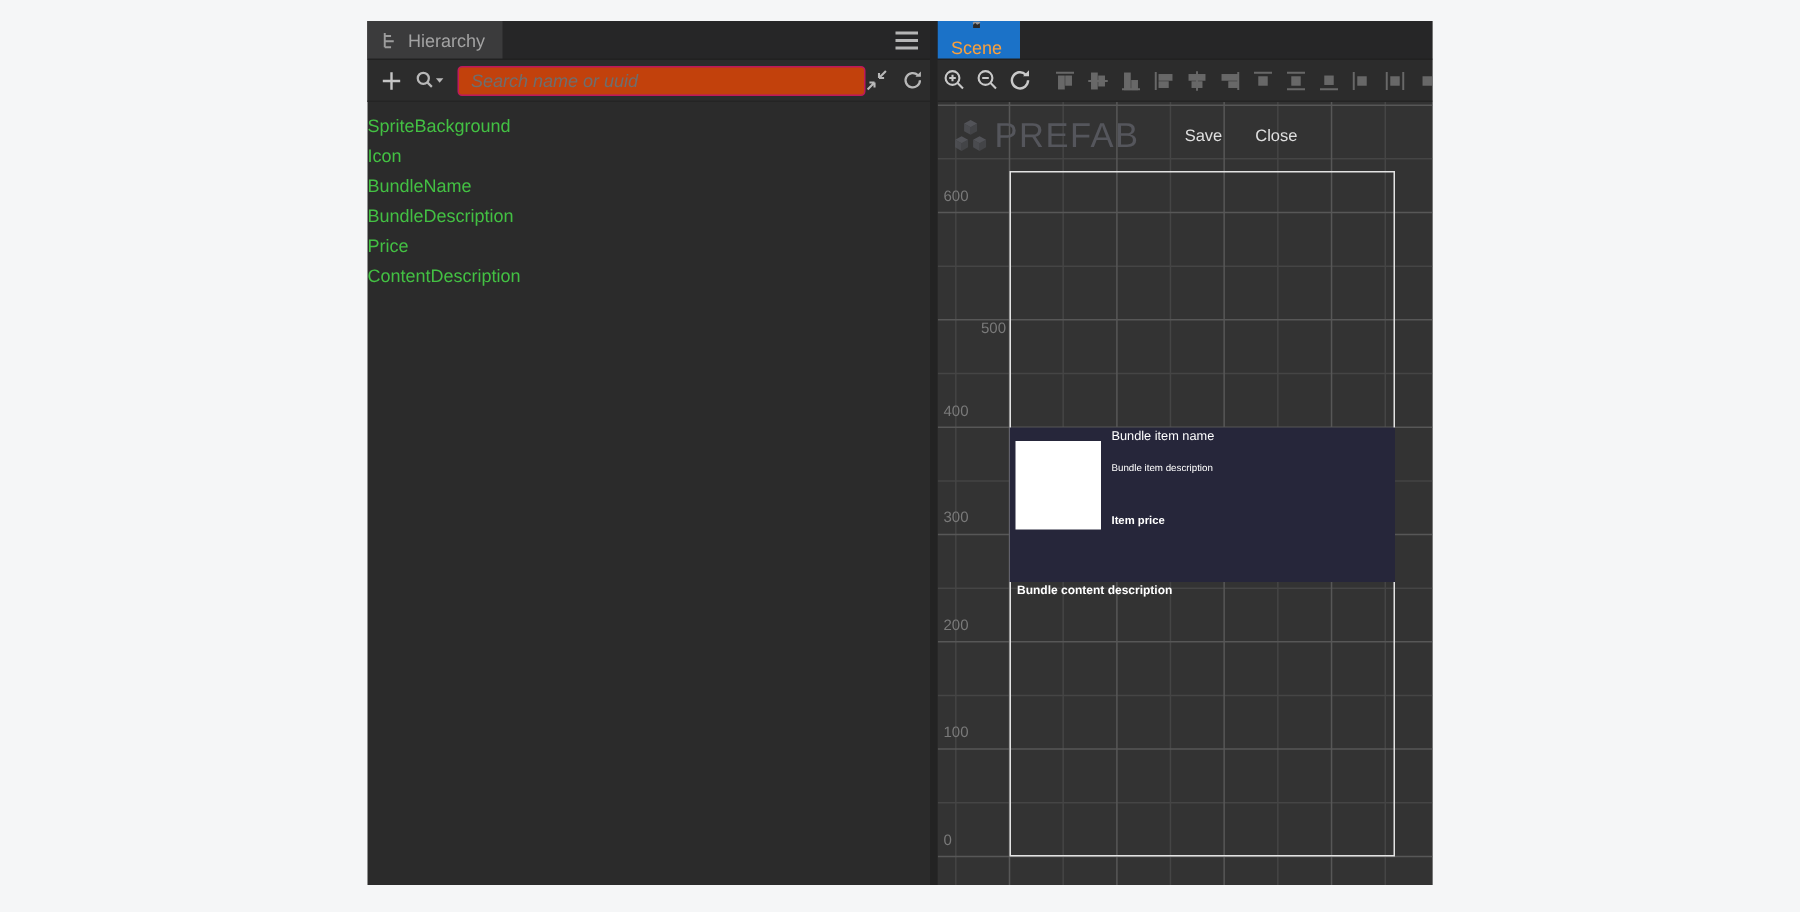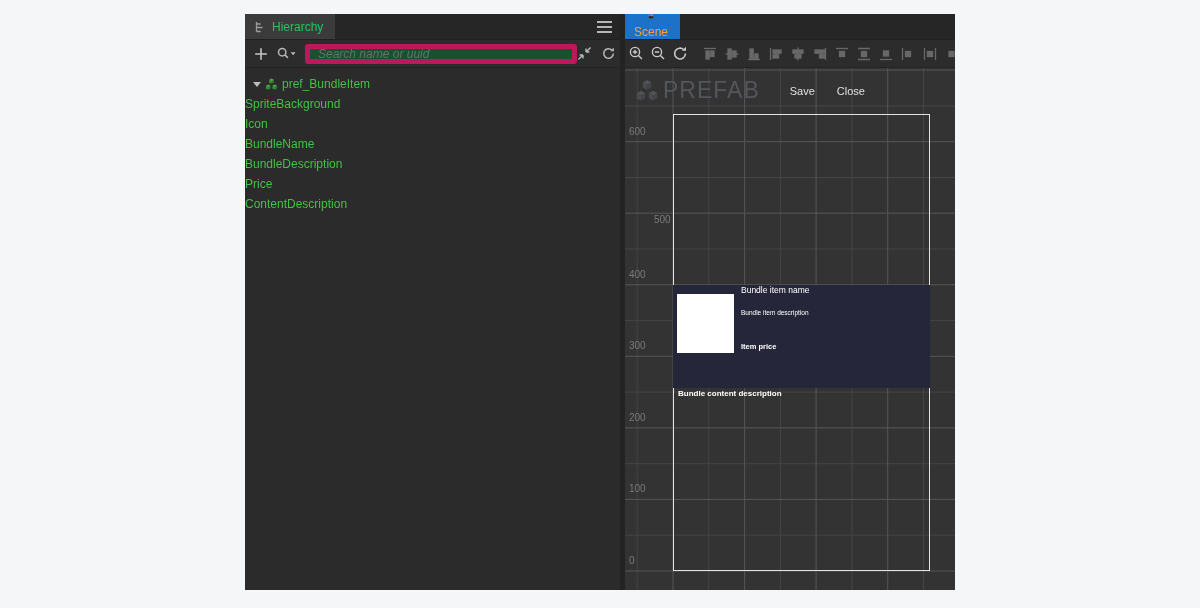--- a/index.html
+++ b/index.html
@@ -8,30 +8,30 @@
   .window { position:absolute; left:245px; top:14px; width:710px; height:576px; background:#2b2b2b; display:flex; }
 
   
   .panel { position:relative; height:100%; }
   .panel-hierarchy { width:375px; }
   .splitter { width:5px; height:100%; background:#232323; cursor:col-resize; }
   .panel-scene { width:330px; overflow:hidden; }
 
   
   .tabbar { position:relative; height:26px; background:#262627; border-bottom:1px solid #212121; display:flex; align-items:stretch; }
-  .tab { display:flex; align-items:center; gap:6px; padding:0 12px 0 9px; font-size:12px; color:#22c55e; cursor:pointer; }
+  .tab { display:flex; align-items:center; gap:6px; padding:0 12px 0 9px; font-size:12px; color:#a3a3a3; cursor:pointer; }
   .tab.active-grey { background:#3b3b3c; }
   .tab.active-blue { background:#1b72c8; color:#fba03c;flex-direction:column; }
   .hamburger { position:absolute; right:8px; top:7px; width:15px; height:12px; cursor:pointer; }
   .hamburger i { display:block; height:2px; background:#b5b5b5; margin:0 0 3px 0; }
 
   
   .h-toolbar { height:28px; background:#2c2c2c; border-bottom:1px solid #242424; display:flex; align-items:center; padding:0 6px 0 8px; }
   .tbtn { display:flex; align-items:center; justify-content:center; cursor:pointer; flex:none; }
-  .search-input { flex:none; width:272px; height:20px; margin-left:7px; background:#14532d; border:5px solid #be185d; border-radius:3px; color:#cccccc; font-size:12px; padding:0 8px; outline:none; }
+  .search-input { flex:none; width:272px; height:20px; margin-left:7px; background:#c2410c; border:1px solid #be185d; border-radius:3px; color:#cccccc; font-size:12px; padding:0 8px; outline:none; }
   .search-input::placeholder { color:#6e6e6e; font-style:italic; }
   .right-tools { margin-left:auto; display:flex; align-items:center; gap:9px; }
 
   
   .tree { padding-top:6px; }
   .tree-row { height:20px; line-height:20px; display:flex; align-items:center; font-size:12px; color:#43c043; cursor:pointer; white-space:nowrap; }
   .tree-row.root { padding-left:8px; }
   .tree-row.child { }
   .arrow-down { width:0; height:0; border-left:4px solid transparent; border-right:4px solid transparent; border-top:5px solid #bdbdbd; margin-right:4px; flex:none; }
   .cube-icon { width:13px; height:13px; margin-right:4px; flex:none; }
@@ -107,43 +107,20 @@
         <div class="tbtn" style="width:15px;height:15px;">
           <svg width="15" height="15" viewBox="0 0 15 15">
             <path d="M12.3 7.5a4.8 4.8 0 1 1-1.4-3.4" fill="none" stroke="#b8b8b8" stroke-width="1.5"></path>
             <path d="M12.9 1.6v3.6H9.3z" fill="#b8b8b8"></path>
           </svg>
         </div>
       </div>
     </div>
 
     <div class="tree">
-      <div class="tree-row root">
-        <span class="arrow-down"></span>
-        <span class="cube-icon">
-            <svg viewBox="0 0 16 16" width="100%" height="100%" fill="#43c043">
-    <g transform="translate(4.2,0.2) scale(0.48)">
-                <path d="M8 1 14 4.3 8 7.6 2 4.3Z" opacity=".95"></path>
-                <path d="M2 4.3 8 7.6v7L2 11.3Z" opacity=".7"></path>
-                <path d="M14 4.3 8 7.6v7l6-3.3Z" opacity=".5"></path>
-              </g>
-    <g transform="translate(0.2,7.4) scale(0.48)">
-                <path d="M8 1 14 4.3 8 7.6 2 4.3Z" opacity=".95"></path>
-                <path d="M2 4.3 8 7.6v7L2 11.3Z" opacity=".7"></path>
-                <path d="M14 4.3 8 7.6v7l6-3.3Z" opacity=".5"></path>
-              </g>
-    <g transform="translate(8.2,7.4) scale(0.48)">
-                <path d="M8 1 14 4.3 8 7.6 2 4.3Z" opacity=".95"></path>
-                <path d="M2 4.3 8 7.6v7L2 11.3Z" opacity=".7"></path>
-                <path d="M14 4.3 8 7.6v7l6-3.3Z" opacity=".5"></path>
-              </g>
-            </svg>
-          </span>
-        <span>pref_BundleItem</span>
-      </div>
       <div>
           <div class="tree-row child">
             <span>SpriteBackground</span>
           </div>
           <div class="tree-row child">
             <span>Icon</span>
           </div>
           <div class="tree-row child">
             <span>BundleName</span>
           </div>

